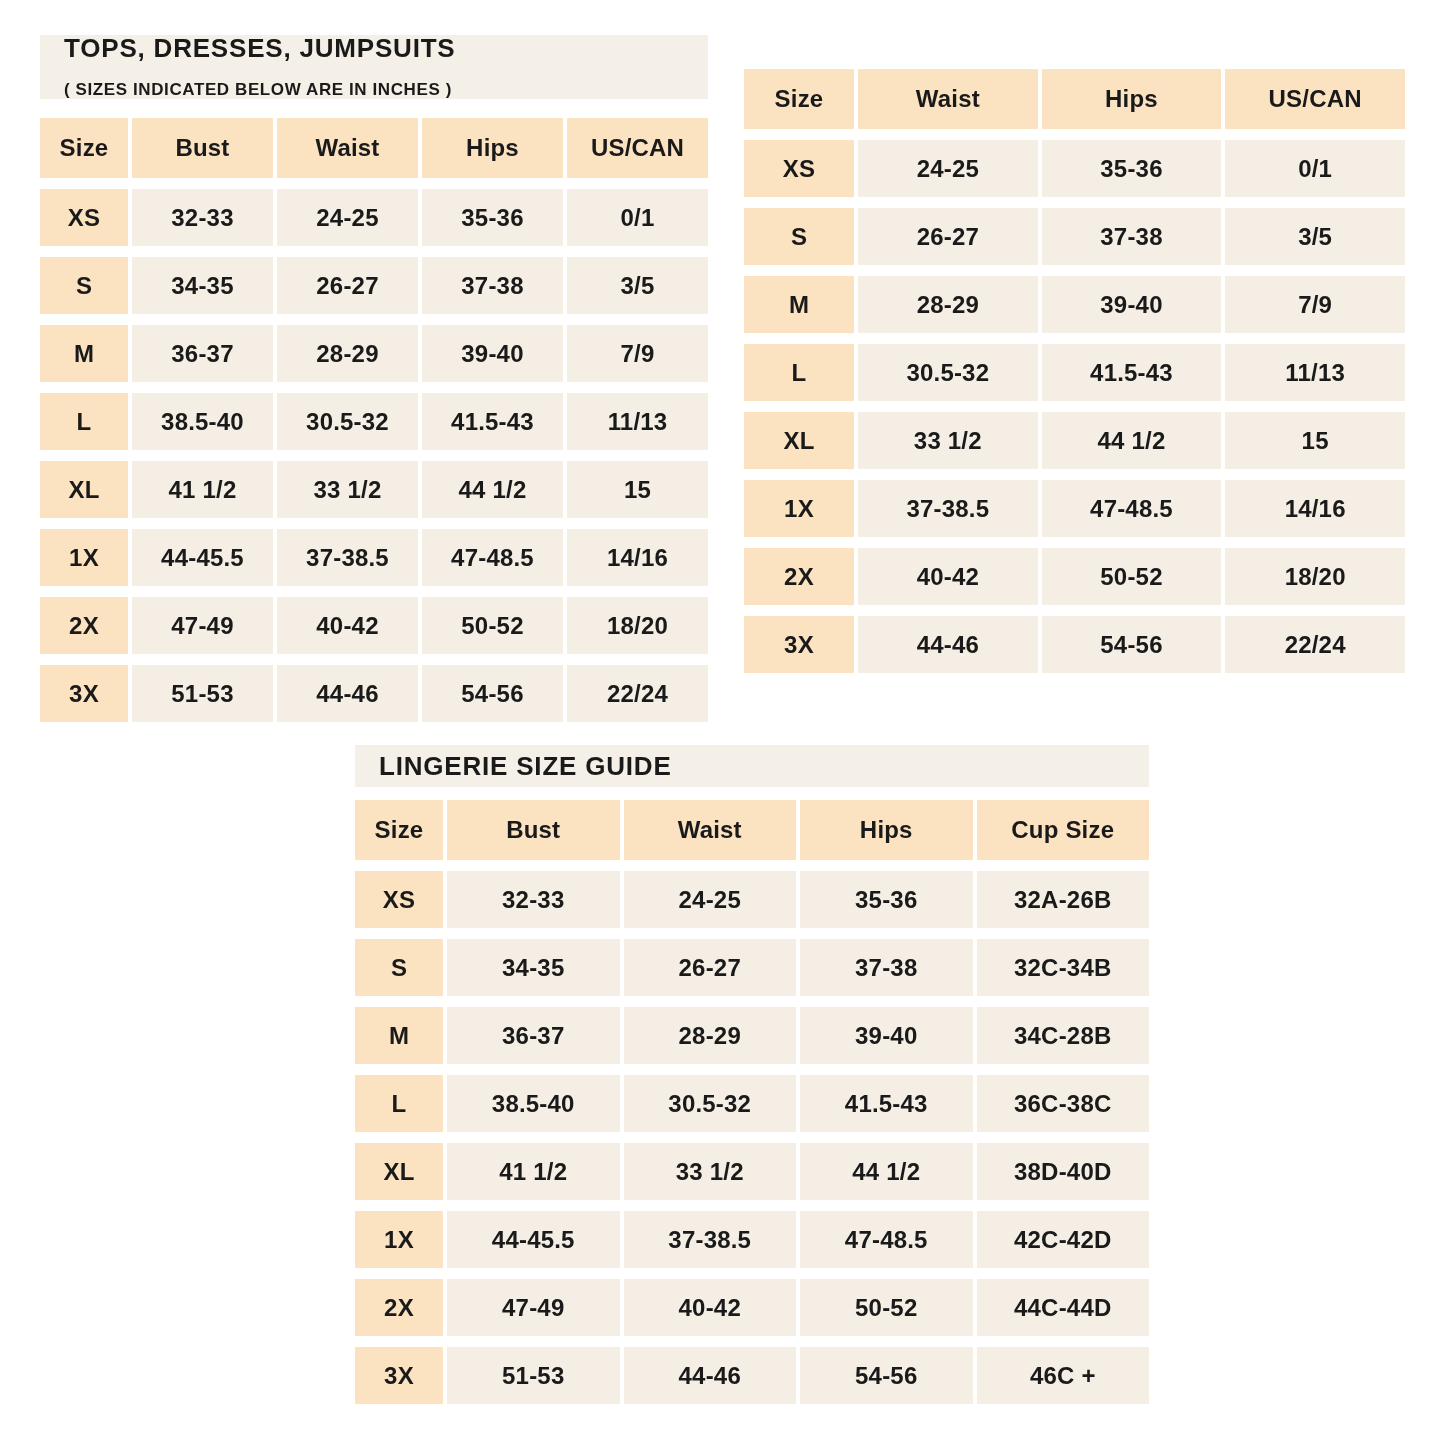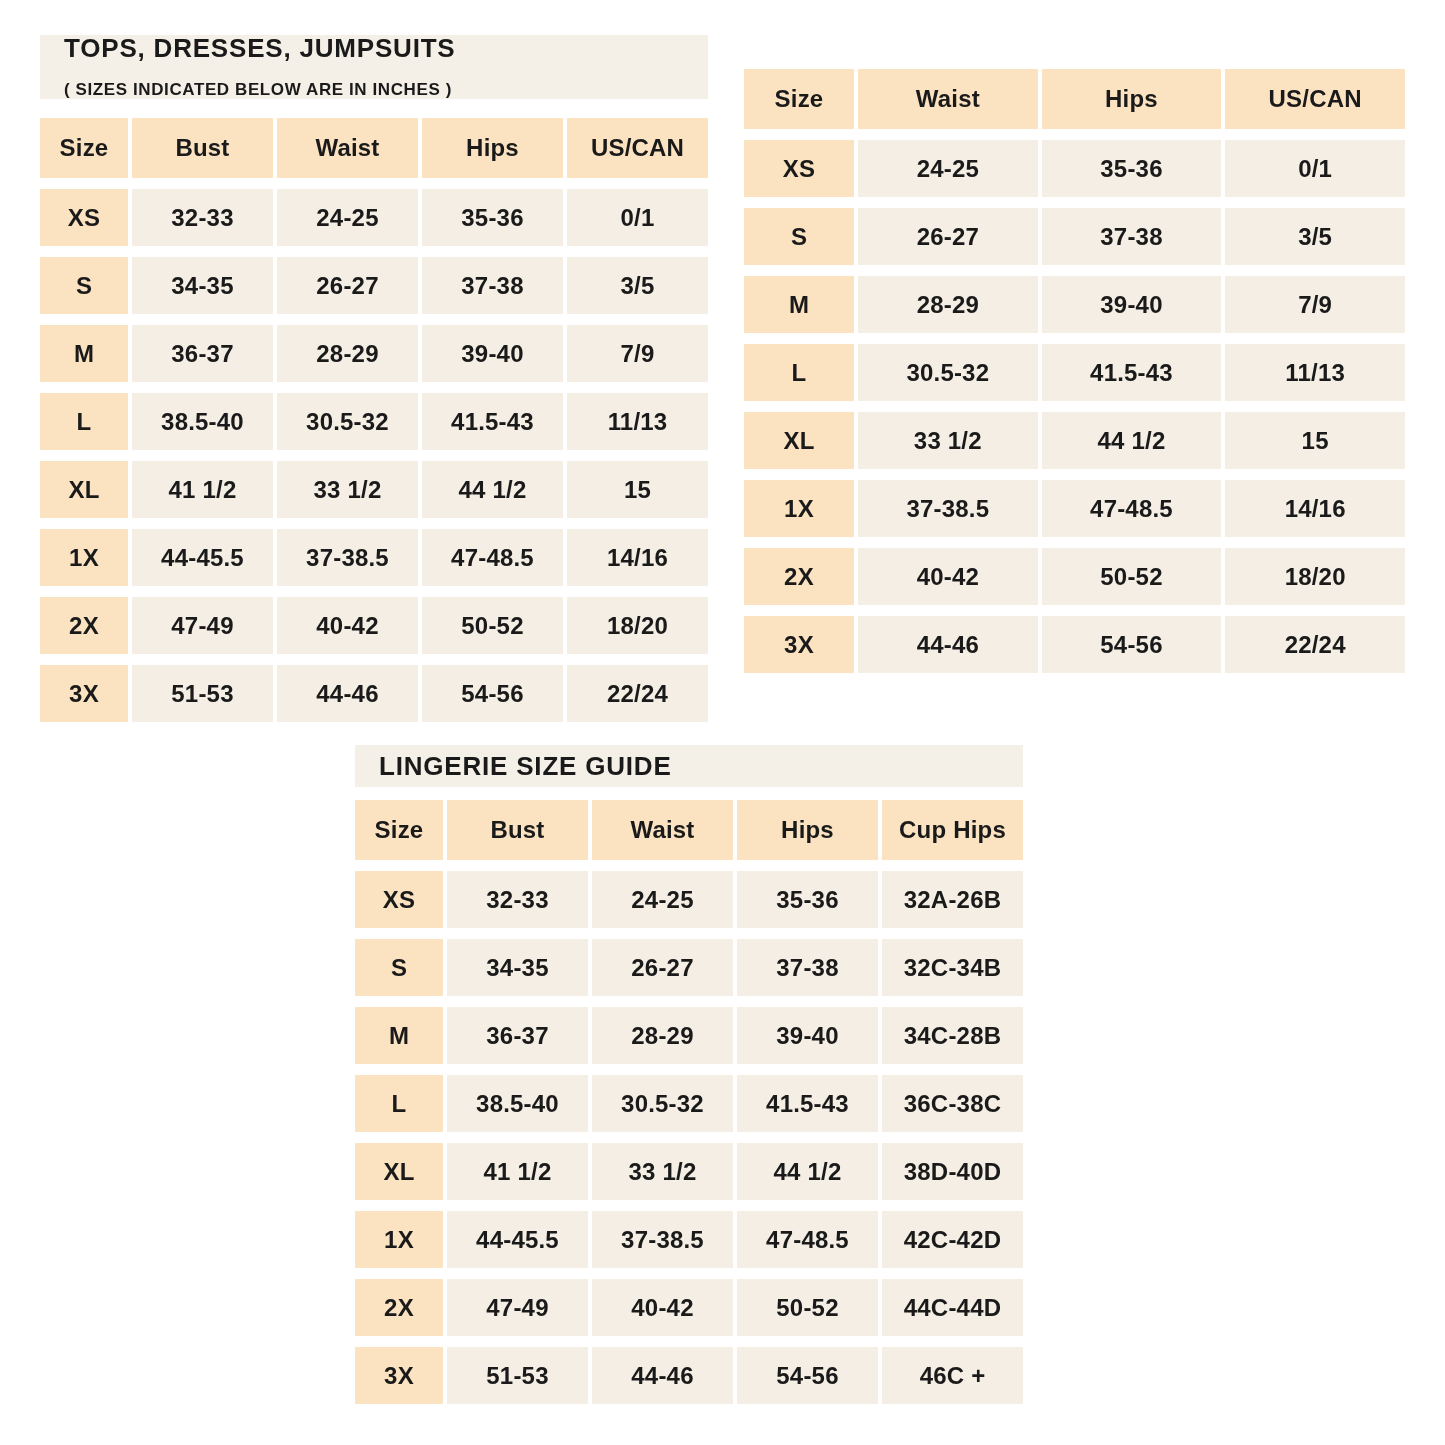--- a/index.html
+++ b/index.html
@@ -8,21 +8,21 @@
     --bar:#f5f0e7;
     --ink:#1a1a1a;
   }
   *{box-sizing:border-box;margin:0;padding:0;}
   html,body{width:1445px;height:1445px;background:#ffffff;}
   body{font-family:"Liberation Sans","DejaVu Sans",sans-serif;color:var(--ink);}
   .page{position:relative;width:1445px;height:1445px;background:#ffffff;overflow:hidden;}
   .size-table{position:absolute;}
   #t0{left:40px;top:35px;width:668px;}
   #t1{left:744px;top:69px;width:661px;}
-  #t2{left:355px;top:745px;width:668px;}
+  #t2{left:355px;top:745px;width:794px;}
   .title-bar{
     background:var(--bar);
     display:flex;flex-direction:column;justify-content:center;
     height:42px;padding:8px 24px;margin-bottom:13px;
   }
   .title-bar.tall{height:64px;margin-bottom:19px;}
   .title{font-size:26px;font-weight:bold;letter-spacing:0.8px;line-height:1.1;}
   .subtitle{font-size:17px;font-weight:bold;letter-spacing:0.6px;margin-top:18px;}
   .grid{display:grid;gap:11px 4px;grid-template-rows:60px;grid-auto-rows:57px;}
   .grid.cols5{grid-template-columns:88px repeat(4,1fr);}
@@ -134,21 +134,21 @@
     </section>
   <section class="size-table" id="t2">
       <div class="title-bar">
         <div class="title">LINGERIE SIZE GUIDE</div>
       </div>
       <div class="grid cols5">
         <div class="cell head">Size</div>
         <div class="cell head">Bust</div>
         <div class="cell head">Waist</div>
         <div class="cell head">Hips</div>
-        <div class="cell head">Cup Hips</div>
+        <div class="cell head">Cup Size</div>
         <div class="cell rowhead">XS</div>
         <div class="cell data">32-33</div>
         <div class="cell data">24-25</div>
         <div class="cell data">35-36</div>
         <div class="cell data">32A-26B</div>
         <div class="cell rowhead">S</div>
         <div class="cell data">34-35</div>
         <div class="cell data">26-27</div>
         <div class="cell data">37-38</div>
         <div class="cell data">32C-34B</div>

